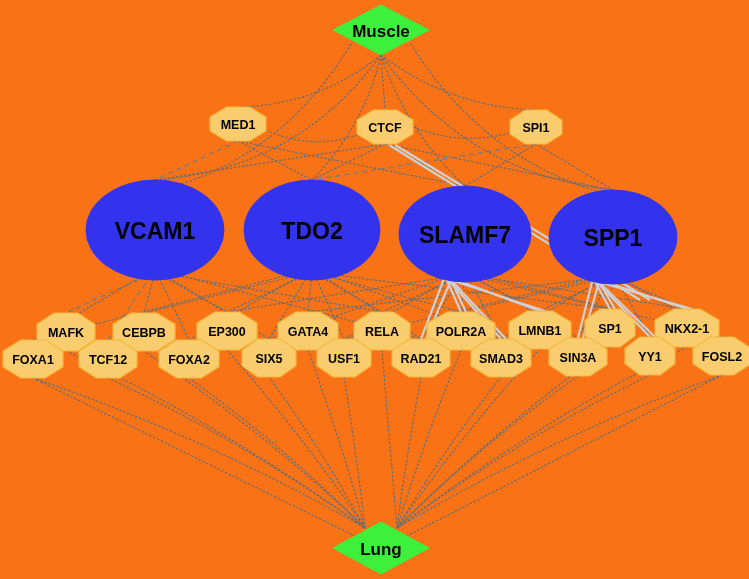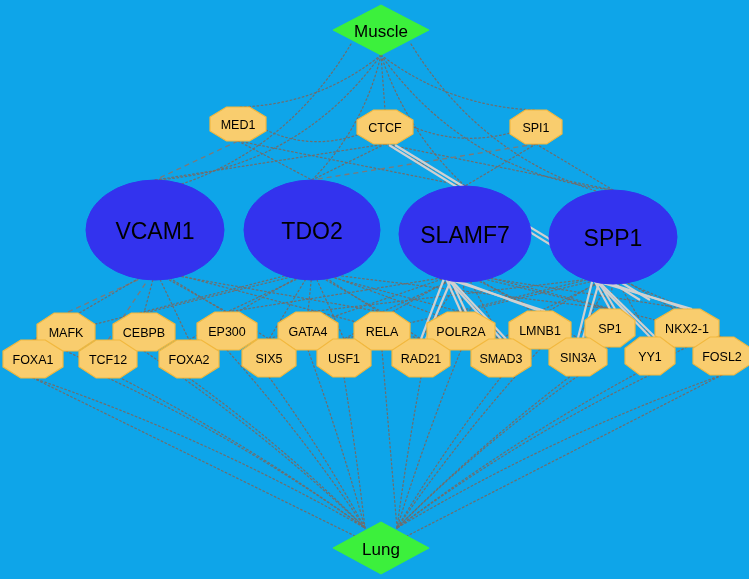--- a/index.html
+++ b/index.html
@@ -7,22 +7,23 @@
     padding: 0;
     background: #ffffff;
   }
   body {
     font-family: "Liberation Sans", sans-serif;
   }
   #canvas-wrap {
     position: relative;
     width: 749px;
     height: 579px;
-    background: #0ea5e9;
+    background: #f97316;
     overflow: hidden;
+    font-weight: bold;
   }
   svg#network {
     display: block;
     width: 749px;
     height: 579px;
   }
   .node-label {
     font-family: "Liberation Sans", sans-serif;
     fill: #000000;
     text-anchor: middle;

